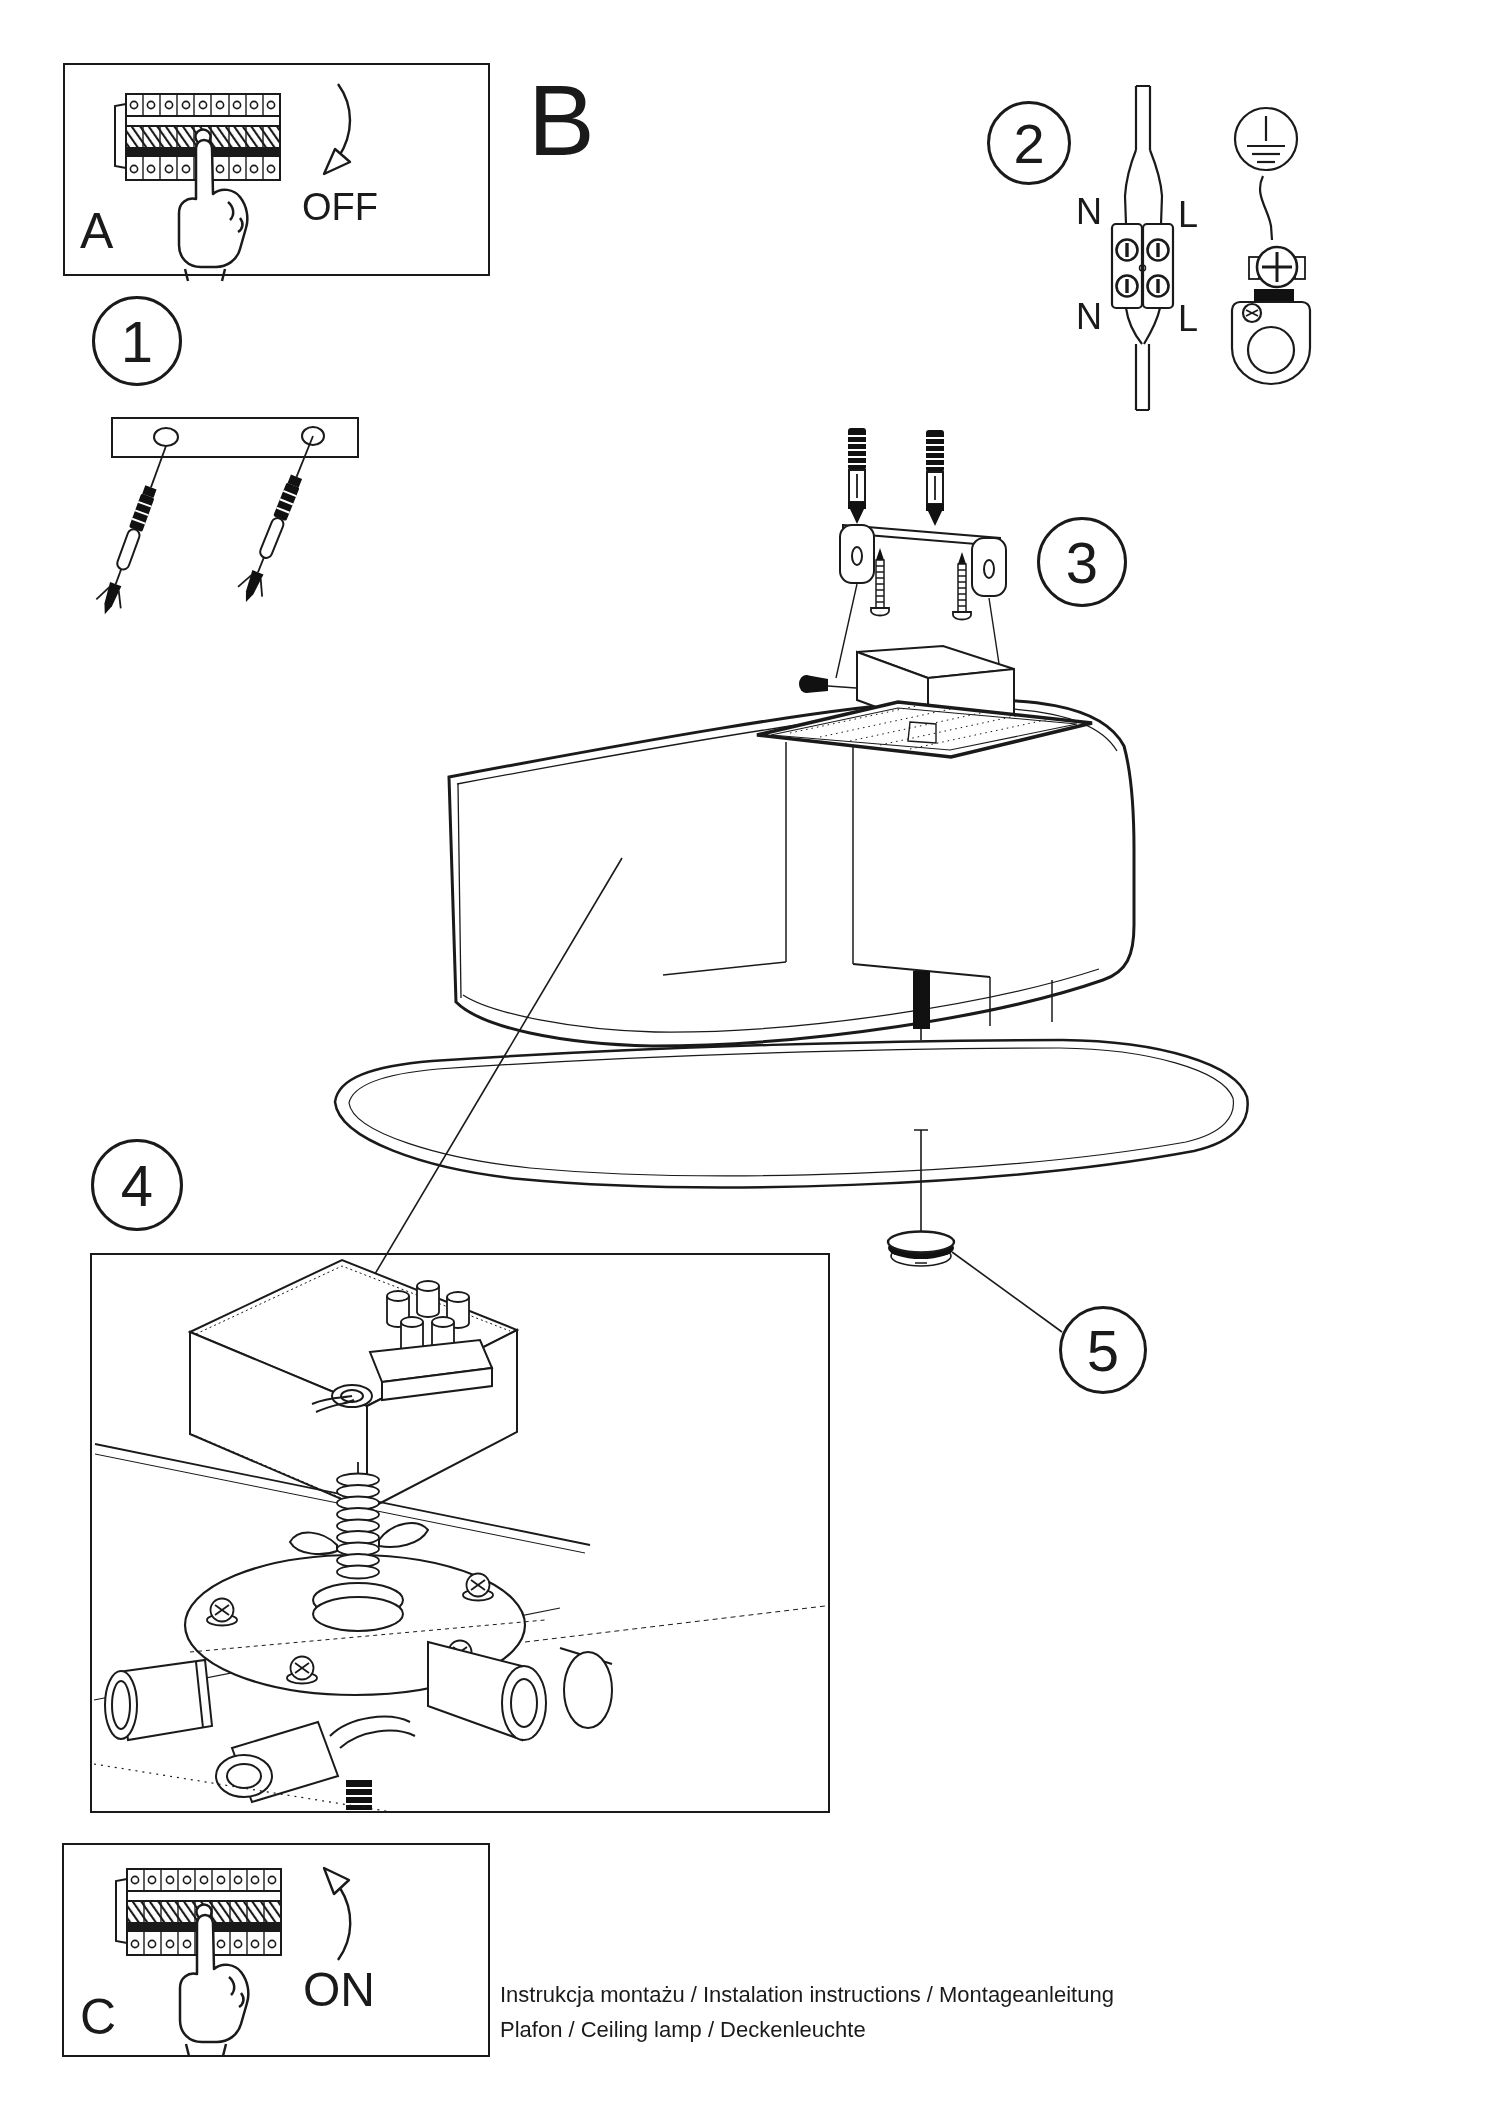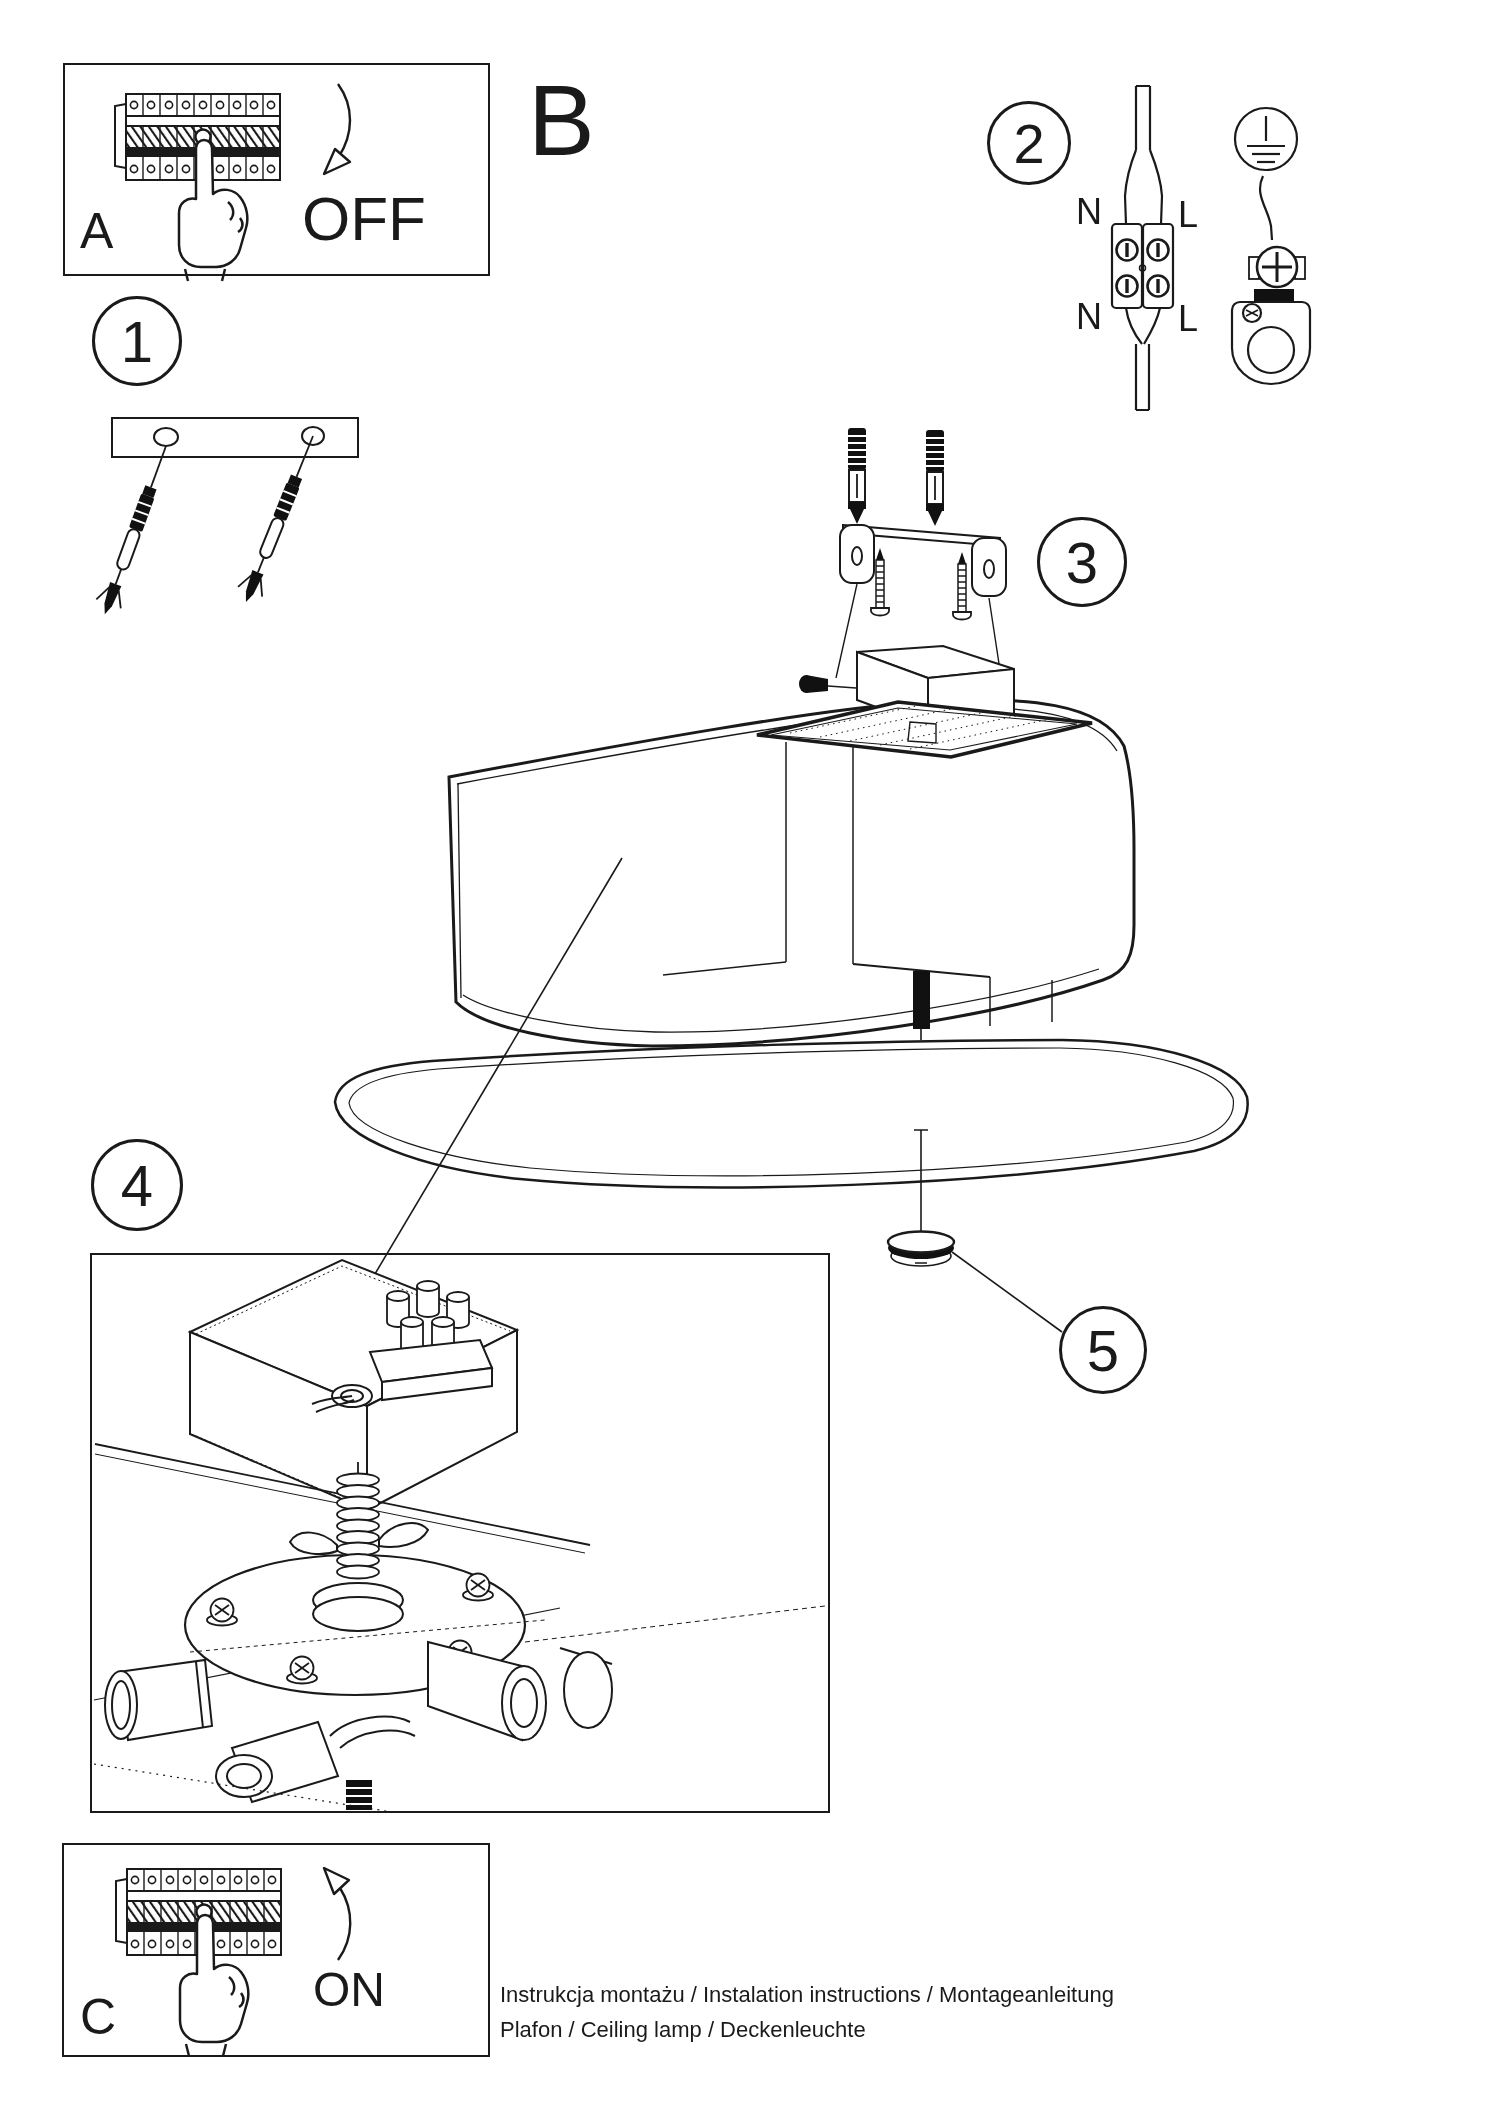--- a/index.html
+++ b/index.html
@@ -393,27 +393,27 @@
     <span>3</span>
     </div>
   <div class="step-circle" style="left:91px;top:1139px;width:92px;height:92px;">
     <span>4</span>
     </div>
   <div class="step-circle" style="left:1059px;top:1306px;width:88px;height:88px;">
     <span>5</span>
     </div>
 
   <div class="txt" style="left:80px;top:206px;font-size:50px;">A</div>
-  <div class="txt" style="left:302px;top:188px;font-size:62px;">OFF</div>
+  <div class="txt" style="left:302px;top:188px;font-size:38px;">OFF</div>
   <div class="txt big-b" style="left:528px;top:70px;">B</div>
 
   <div class="txt" style="left:1076px;top:194px;font-size:36px;">N</div>
   <div class="txt" style="left:1178px;top:197px;font-size:36px;">L</div>
   <div class="txt" style="left:1076px;top:299px;font-size:36px;">N</div>
   <div class="txt" style="left:1178px;top:301px;font-size:36px;">L</div>
 
   <div class="txt" style="left:80px;top:1992px;font-size:50px;">C</div>
-  <div class="txt" style="left:303px;top:1966px;font-size:48px;margin-left:10px;">ON</div>
+  <div class="txt" style="left:303px;top:1966px;font-size:48px;">ON</div>
 
   <div class="txt" style="left:500px;top:1984px;font-size:22px;">Instrukcja montażu / Instalation instructions / Montageanleitung</div>
   <div class="txt" style="left:500px;top:2019px;font-size:22px;text-align:right;">Plafon / Ceiling lamp / Deckenleuchte</div>
 
 </div>
 
 </body></html>

